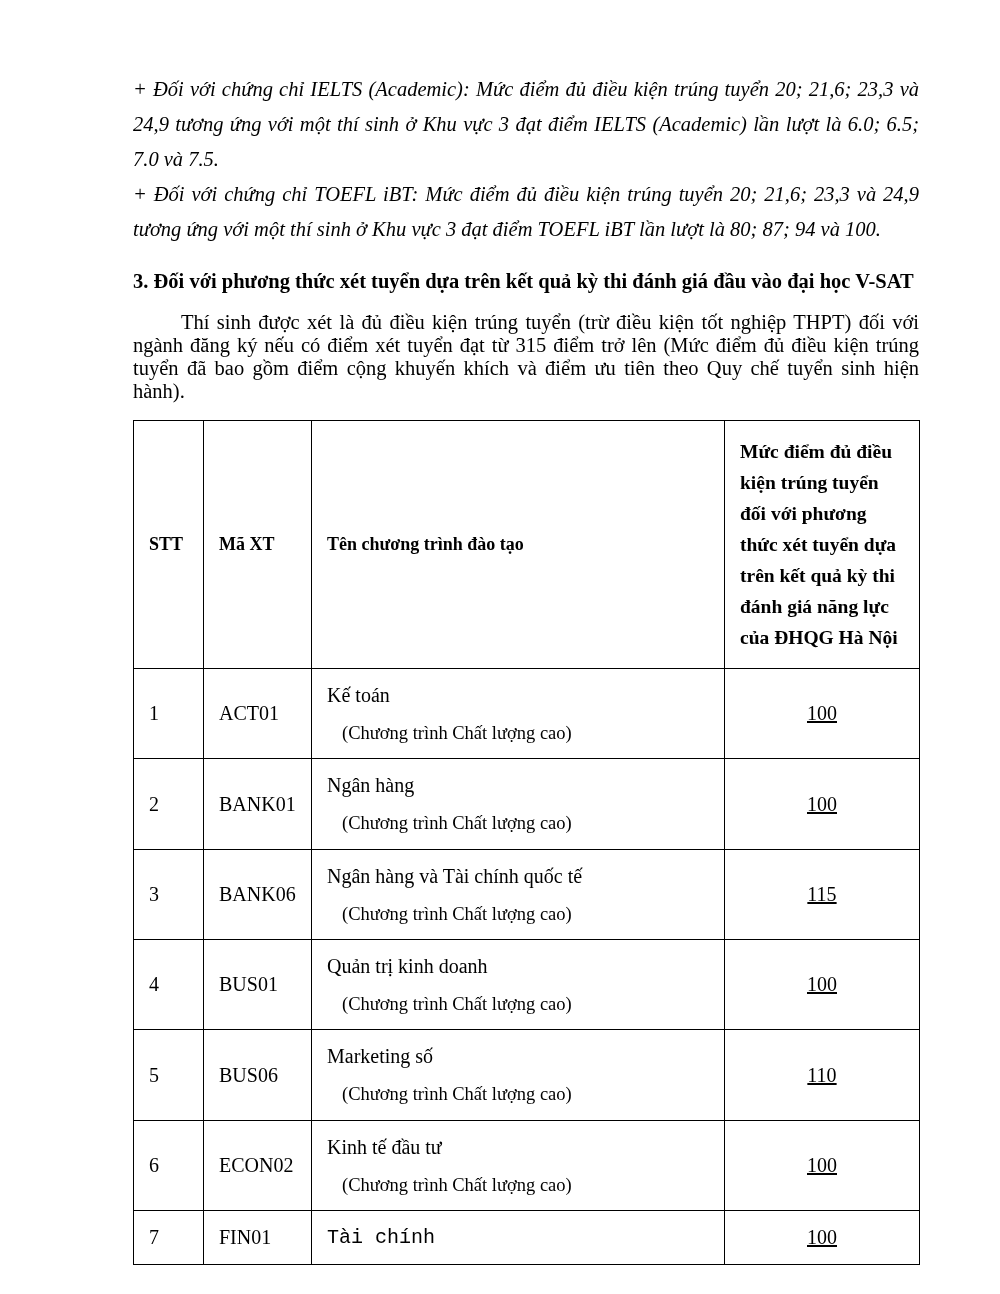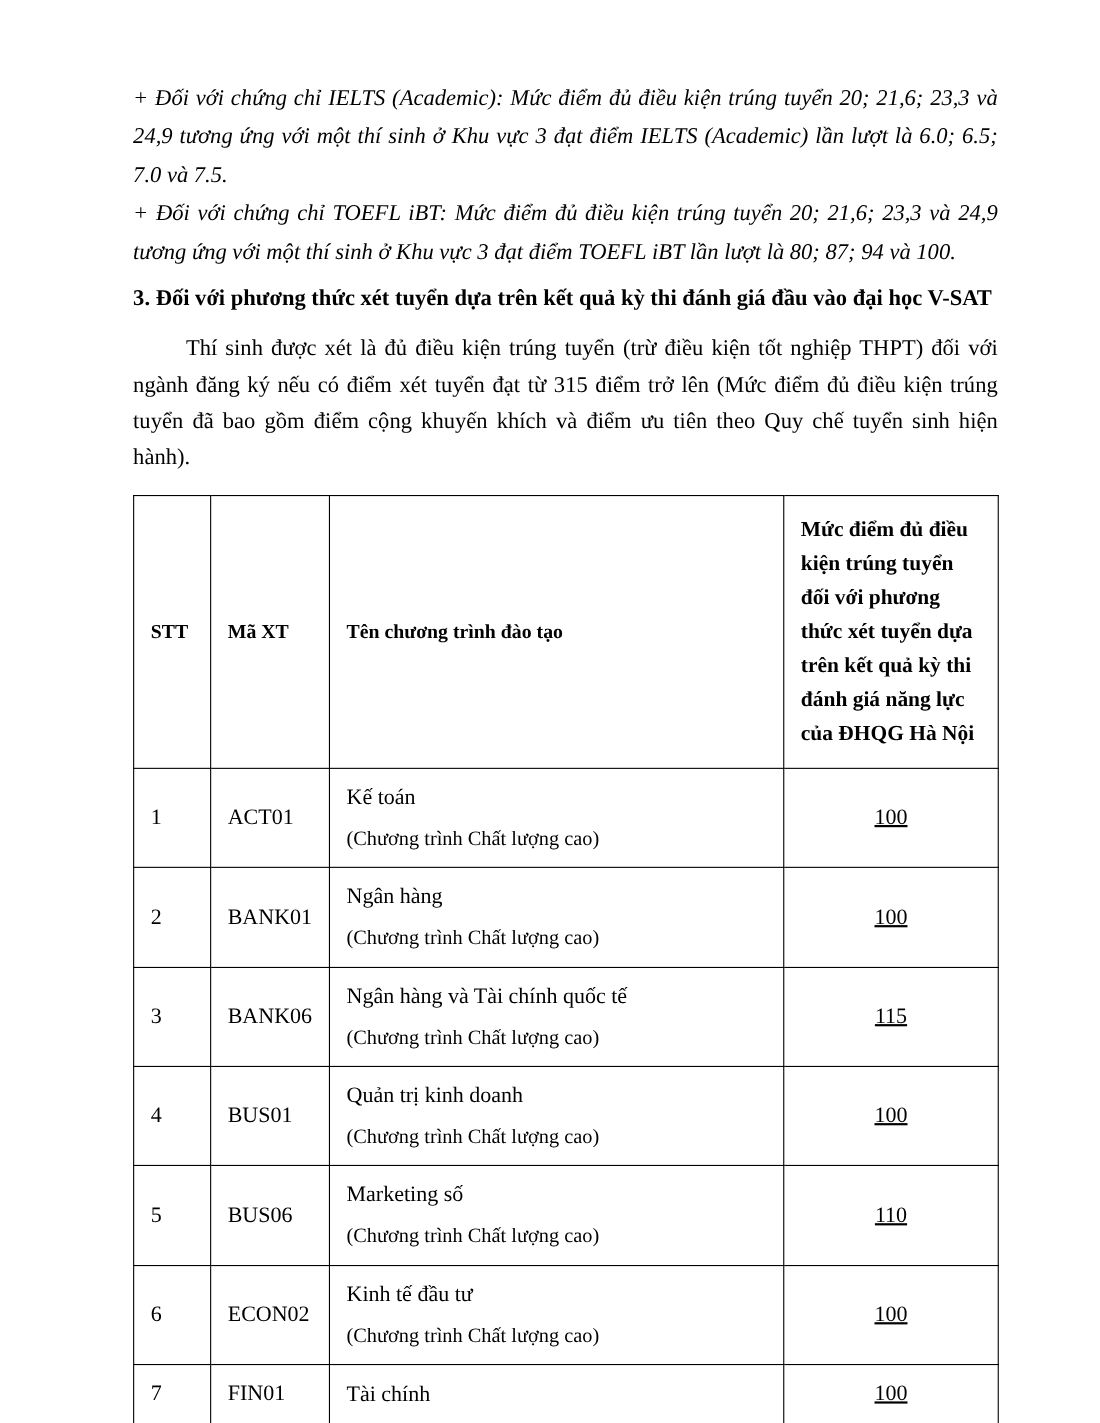--- a/index.html
+++ b/index.html
@@ -19,21 +19,21 @@
   .page {
     position: absolute;
     left: 0; top: 0;
     width: 1000px;
     height: 1294px;
     padding: 0;
   }
 
   .content {
     position: absolute;
-    left: 121px;
+    left: 133px;
     top: 72px;
     width: 786px;
   }
 
   
   .italic-block {
     font-style: italic;
     font-size: 20.5px;
     line-height: 35px;
     text-align: justify;
@@ -42,29 +42,29 @@
   .italic-block p {
     margin: 0;
     text-indent: 0;
   }
 
   
   .heading {
     font-weight: bold;
     font-size: 20.5px;
     line-height: 32px;
-    margin-top: 8px;
+    margin-top: 18px;
     margin-bottom: 0;
     text-align: left;
   }
 
   
   .body-par {
     font-size: 20.5px;
-    line-height: 33px;
+    line-height: 23px;
     text-align: justify;
     text-justify: inter-word;
     margin: 14px 0 0 0;
     text-indent: 48px;
   }
 
   
   .score-table {
     margin-top: 17px;
     border-collapse: collapse;
@@ -124,23 +124,25 @@
     font-size: 20px;
     line-height: 1.1;
   }
   .cell-name .name-main {
     display: block;
     margin-bottom: 17px;
   }
   .cell-name .name-sub {
     display: block;
     font-size: 18.5px;
+    margin-left: 15px;
   }
   .cell-name.single .name-main {
     margin-bottom: 0;
+    font-family: Liberation Mono, monospace;
   }
   .cell-score {
     text-align: center;
     font-size: 20px;
     padding: 6px 4px;
     text-decoration: underline;
   }
 </style>
 </head>
 <body>

